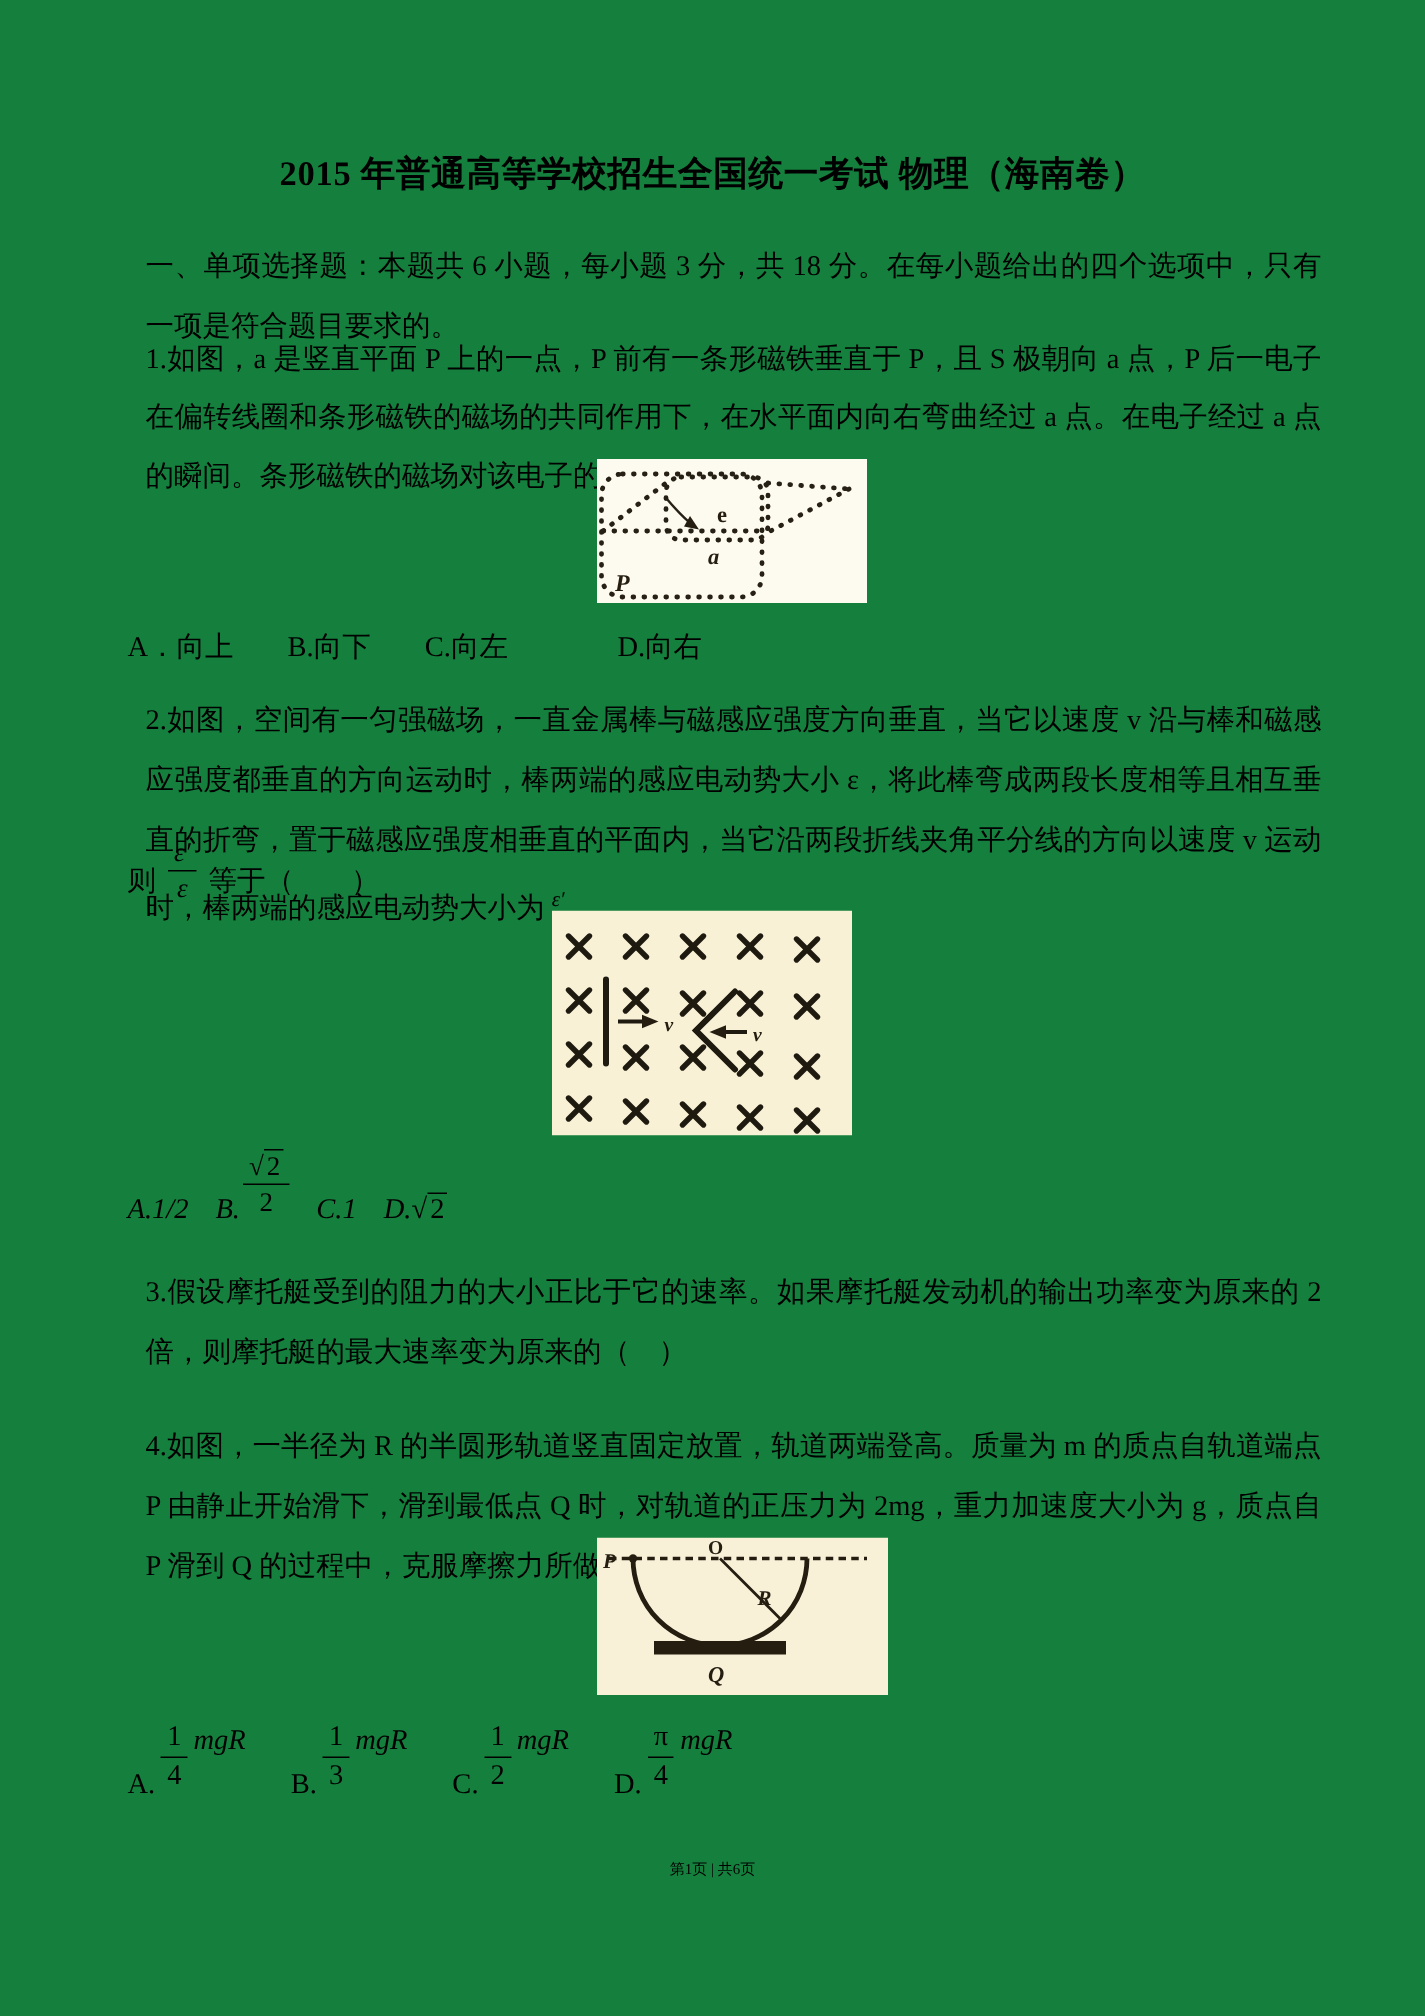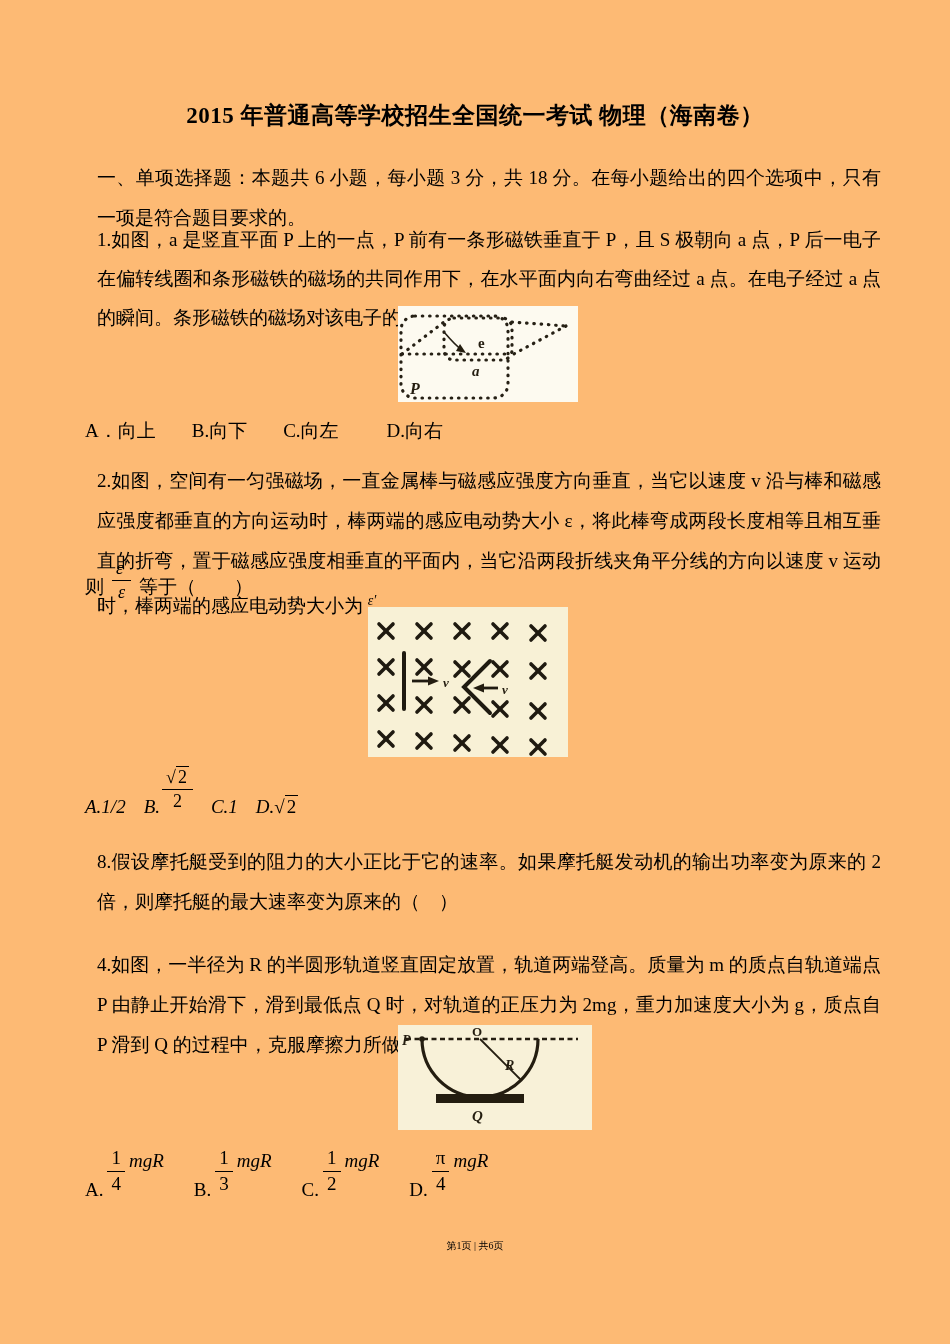--- a/index.html
+++ b/index.html
@@ -1,18 +1,18 @@
 <!DOCTYPE html>
 <html><head>
 <meta charset="utf-8">
 <style>
   html,body { margin:0; padding:0; background:#ffffff; }
   .page {
     position:relative; width:950px; height:1344px; margin:0 auto;
-    background:#fdba74; color:#000;
+    background:#15803d; color:#000;
     font-family:"Liberation Serif", serif;
     overflow:hidden;
   }
   .title {
     position:absolute; top:100px; left:0; width:100%;
     margin:0; text-align:center;
     font-size:23px; font-weight:bold; letter-spacing:0.5px;
   }
   .para {
     position:absolute; left:85px; width:784px; margin:12px;
@@ -39,21 +39,21 @@
   }
   .frac .num { border-bottom:1.4px solid #000; padding:0 4px 1px; }
   .frac .den { padding-top:1px; }
   .thenline .frac .num, .thenline .frac .den { font-style:italic; }
 
   .rv { border-top:1.6px solid #000; padding:0 2px; }
 
   .opts { position:absolute; left:85px; display:flex; align-items:flex-end; font-size:19px; }
   .q1opts { top:418px;align-items:flex-end; }
   .q1opts .opt + .opt { margin-left:36px; }
-  .q1opts .opt:last-child { margin-left:48px;font-family:Liberation Serif, serif; }
+  .q1opts .opt:last-child { margin-left:73px;font-family:Liberation Serif, serif; }
 
   .q2opts { top:760px; height:58px; }
   .q2opts .opt { display:inline-flex; align-items:flex-end; }
   .q2opts .opt + .opt { margin-left:18px; }
   .q2opts .optlabel { margin-bottom:0;font-style:italic; }
   .q2opts .frac { margin-bottom:6px; margin-left:2px; }
 
   .q3opts { top:893px; }
   .q3opts .ml-b { margin-left:80px; }
   .q3opts .ml-c { margin-left:52px; }
@@ -190,21 +190,21 @@
     </span>
     <span class="opt">
         <span class="optlabel">C.1</span>
       </span>
     <span class="opt optd">
       <span class="optlabel">D.</span>
       <span><span>√</span><span class="rv">2</span></span>
     </span>
   </div>
 
-  <p class="para q3text">8.假设摩托艇受到的阻力的大小正比于它的速率。如果摩托艇发动机的输出功率变为原来的 2 倍，则摩托艇的最大速率变为原来的（　）</p>
+  <p class="para q3text">3.假设摩托艇受到的阻力的大小正比于它的速率。如果摩托艇发动机的输出功率变为原来的 2 倍，则摩托艇的最大速率变为原来的（　）</p>
 
 
   <p class="para q4text">4.如图，一半径为 R 的半圆形轨道竖直固定放置，轨道两端登高。质量为 m 的质点自轨道端点 P 由静止开始滑下，滑到最低点 Q 时，对轨道的正压力为 2mg，重力加速度大小为 g，质点自 P 滑到 Q 的过程中，克服摩擦力所做的功为（　　）</p>
 
   <svg class="fig fig4" width="194" height="105" viewBox="0 0 194 105">
     <rect x="0" y="0" width="194" height="105" fill="#f8f1d8"></rect>
     <line x1="8" y1="14" x2="180" y2="14" class="dash"></line>
     <path d="M 24 14 A 58 58 0 0 0 140 14" class="arc"></path>
     <circle cx="24" cy="14" r="2.8" class="ink"></circle>
     <line x1="82" y1="14" x2="123" y2="55" class="thin"></line>

